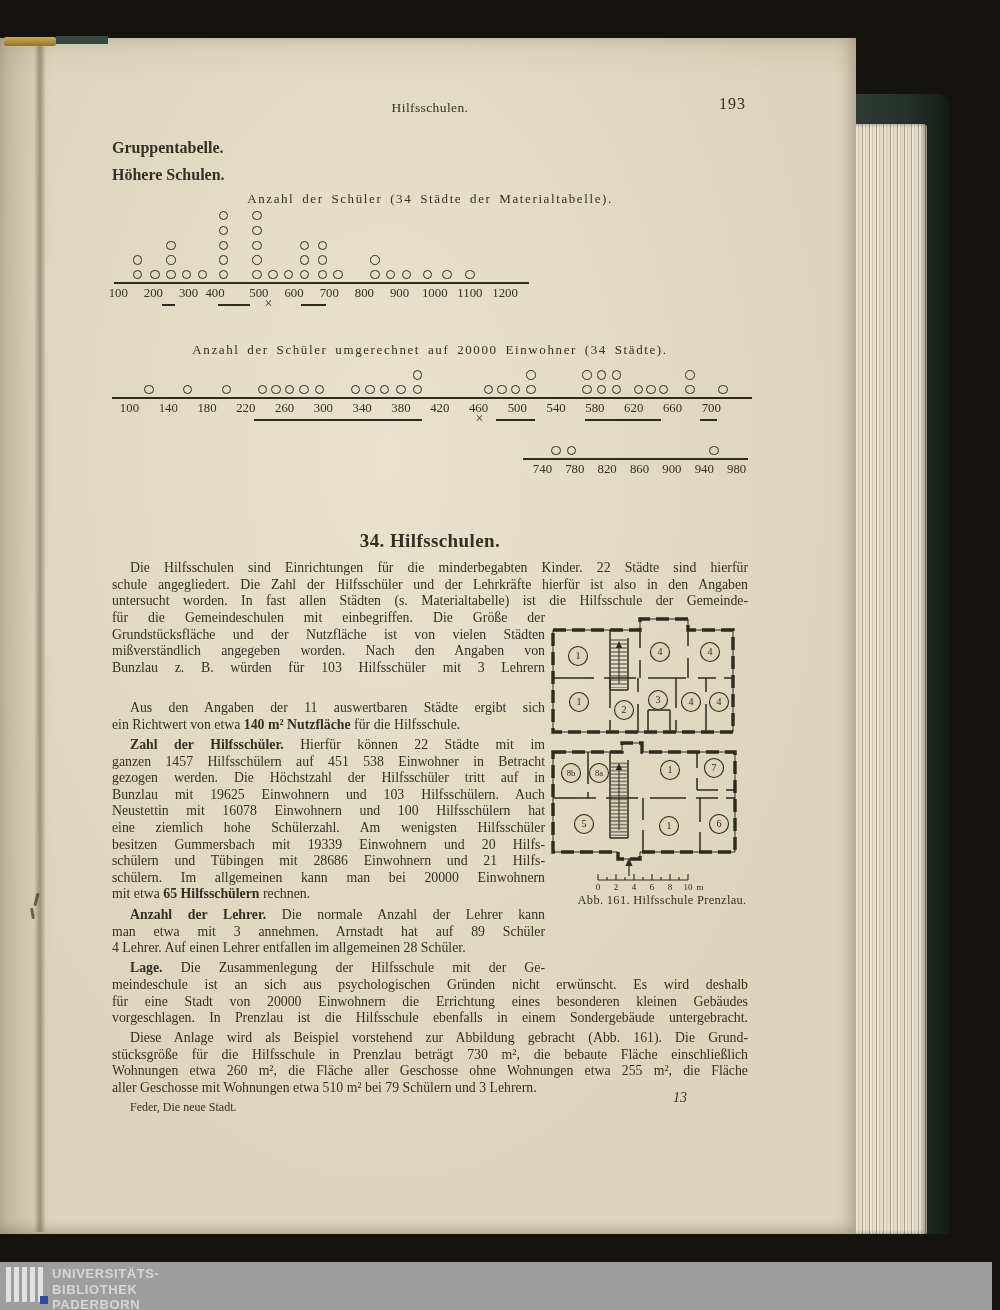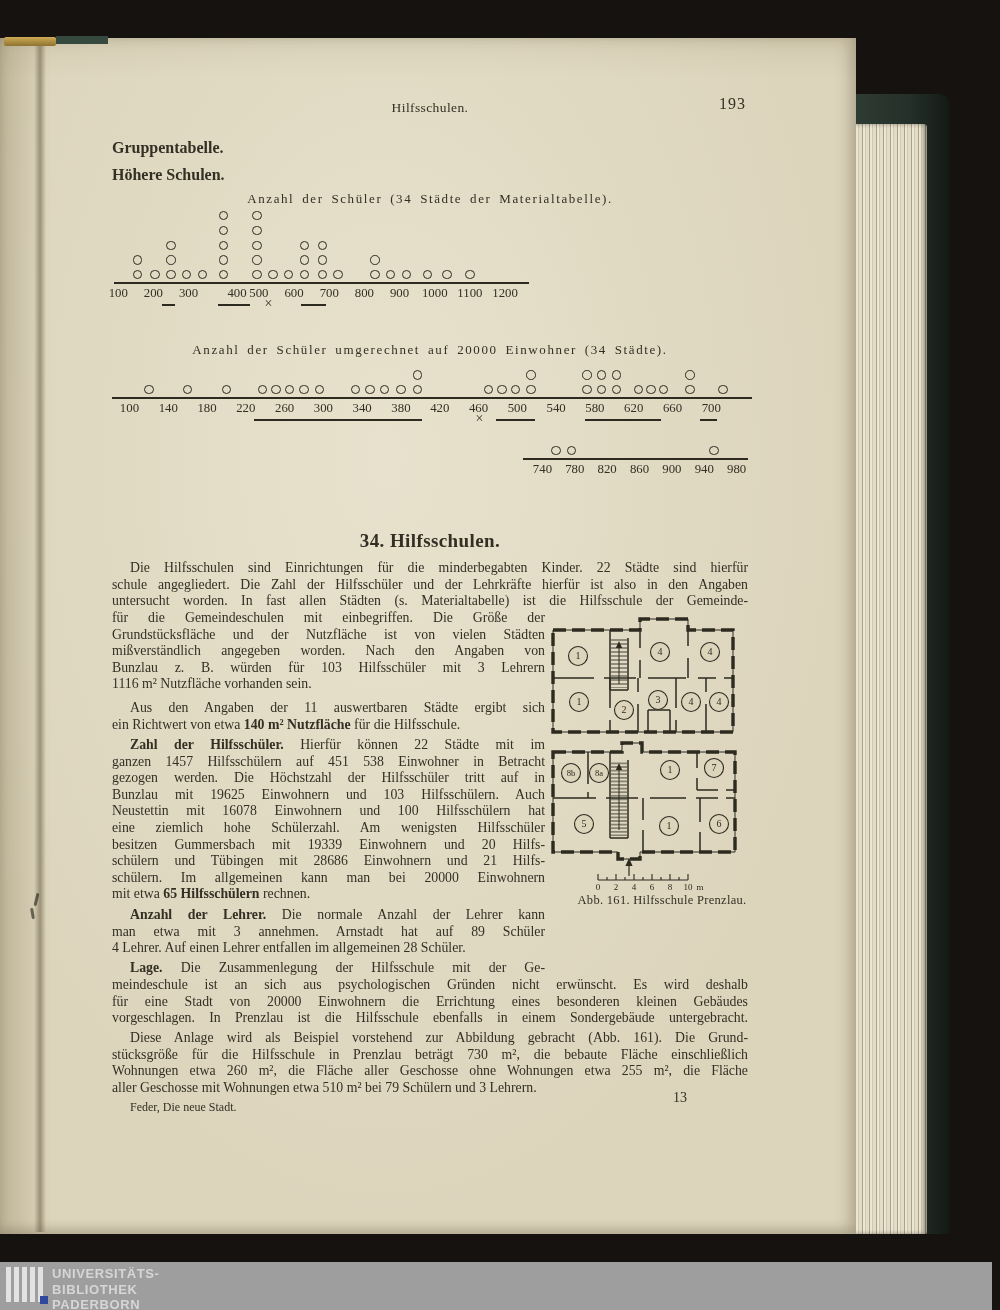--- a/index.html
+++ b/index.html
@@ -82,21 +82,21 @@
 
   <div class="gtitle" style="top:139px;">Gruppentabelle.</div>
   <div class="gtitle" style="top:166px;">Höhere Schulen.</div>
 
   <div class="ctitle" style="top:191px;">Anzahl der Schüler (34 Städte der Materialtabelle).</div>
   <div class="dotplot" style="left:114px;top:205px;width:415px;height:112px;">
       <div class="dp-axis" style="left: 0px; top: 77px; width: 415px;"></div>
       <div class="dp-lab" style="left: -15.7797px; top: 81px;">100</div>
       <div class="dp-lab" style="left: 19.3898px; top: 81px;">200</div>
       <div class="dp-lab" style="left: 54.5593px; top: 81px;">300</div>
-      <div class="dp-lab" style="left: 103px; top: 81px;">400</div>
+      <div class="dp-lab" style="left: 81px; top: 81px;">400</div>
       <div class="dp-lab" style="left: 124.898px; top: 81px;">500</div>
       <div class="dp-lab" style="left: 160.068px; top: 81px;">600</div>
       <div class="dp-lab" style="left: 195.237px; top: 81px;">700</div>
       <div class="dp-lab" style="left: 230.407px; top: 81px;">800</div>
       <div class="dp-lab" style="left: 265.576px; top: 81px;">900</div>
       <div class="dp-lab" style="left: 300.746px; top: 81px;">1000</div>
       <div class="dp-lab" style="left: 335.915px; top: 81px;">1100</div>
       <div class="dp-lab" style="left: 371.085px; top: 81px;">1200</div>
       <div class="dp-dot" style="left: 18.8636px; top: 65.1px;"></div>
       <div class="dp-dot" style="left: 18.8636px; top: 50.3px;"></div>
@@ -213,21 +213,20 @@
   <div class="textblock" style="left:112px;top:560px;width:636px;">
       <div class="tline ind just">Die Hilfsschulen sind Einrichtungen für die minderbegabten Kinder. 22 Städte sind hierfür</div>
       <div class="tline just">schule angegliedert. Die Zahl der Hilfsschüler und der Lehrkräfte hierfür ist also in den Angaben</div>
       <div class="tline just">untersucht worden. In fast allen Städten (s. Materialtabelle) ist die Hilfsschule der Gemeinde-</div>
     </div>
   <div class="textblock" style="left:112px;top:610px;width:433px;">
       <div class="tline just">für die Gemeindeschulen mit einbegriffen. Die Größe der</div>
       <div class="tline just">Grundstücksfläche und der Nutzfläche ist von vielen Städten</div>
       <div class="tline just">mißverständlich angegeben worden. Nach den Angaben von</div>
       <div class="tline just">Bunzlau z. B. würden für 103 Hilfsschüler mit 3 Lehrern</div>
-      <div class="tline">1116 m² Nutzfläche vorhanden sein.</div>
     </div>
   <div class="textblock" style="left:112px;top:700px;width:433px;">
       <div class="tline ind just">Aus den Angaben der 11 auswertbaren Städte ergibt sich</div>
       <div class="tline">ein Richtwert von etwa <b>140 m² Nutzfläche</b> für die Hilfsschule.</div>
     </div>
   <div class="textblock" style="left:112px;top:737px;width:433px;">
       <div class="tline ind just"><b>Zahl der Hilfsschüler.</b> Hierfür können 22 Städte mit im</div>
       <div class="tline just">ganzen 1457 Hilfsschülern auf 451 538 Einwohner in Betracht</div>
       <div class="tline just">gezogen werden. Die Höchstzahl der Hilfsschüler tritt auf in</div>
       <div class="tline just">Bunzlau mit 19625 Einwohnern und 103 Hilfsschülern. Auch</div>
@@ -347,21 +346,21 @@
       <text class="sctick" x="104" y="150">6</text>
       <text class="sctick" x="122" y="150">8</text>
       <text class="sctick" x="140" y="150">10</text>
       <text class="sctick" x="152" y="150">m</text>
     </g>
   </svg>
 
   <div class="captitle" style="left:548px;top:893px;width:228px;">Abb. 161. Hilfsschule Prenzlau.</div>
 
   <div class="footsig" style="left:130px;top:1100px;">Feder, Die neue Stadt.</div>
-  <div class="sheetnum" style="left:660px;top:1090px;width:40px;text-align:center;">13</div>
+  <div class="sheetnum" style="left:660px;top:1090px;width:40px;text-align:center;font-style:italic;">13</div>
 
   <div class="band">
     <div class="abs" style="left:0;top:0;width:50px;height:48px;">
       <div class="bar" style="left:6px;top:5px;"></div>
       <div class="bar" style="left:14px;top:5px;"></div>
       <div class="bar" style="left:22px;top:5px;"></div>
       <div class="bar" style="left:30px;top:5px;"></div>
       <div class="bar" style="left:38px;top:5px;"></div>
       <div class="logodot" style="left:40px;top:34px;"></div>
     </div>

